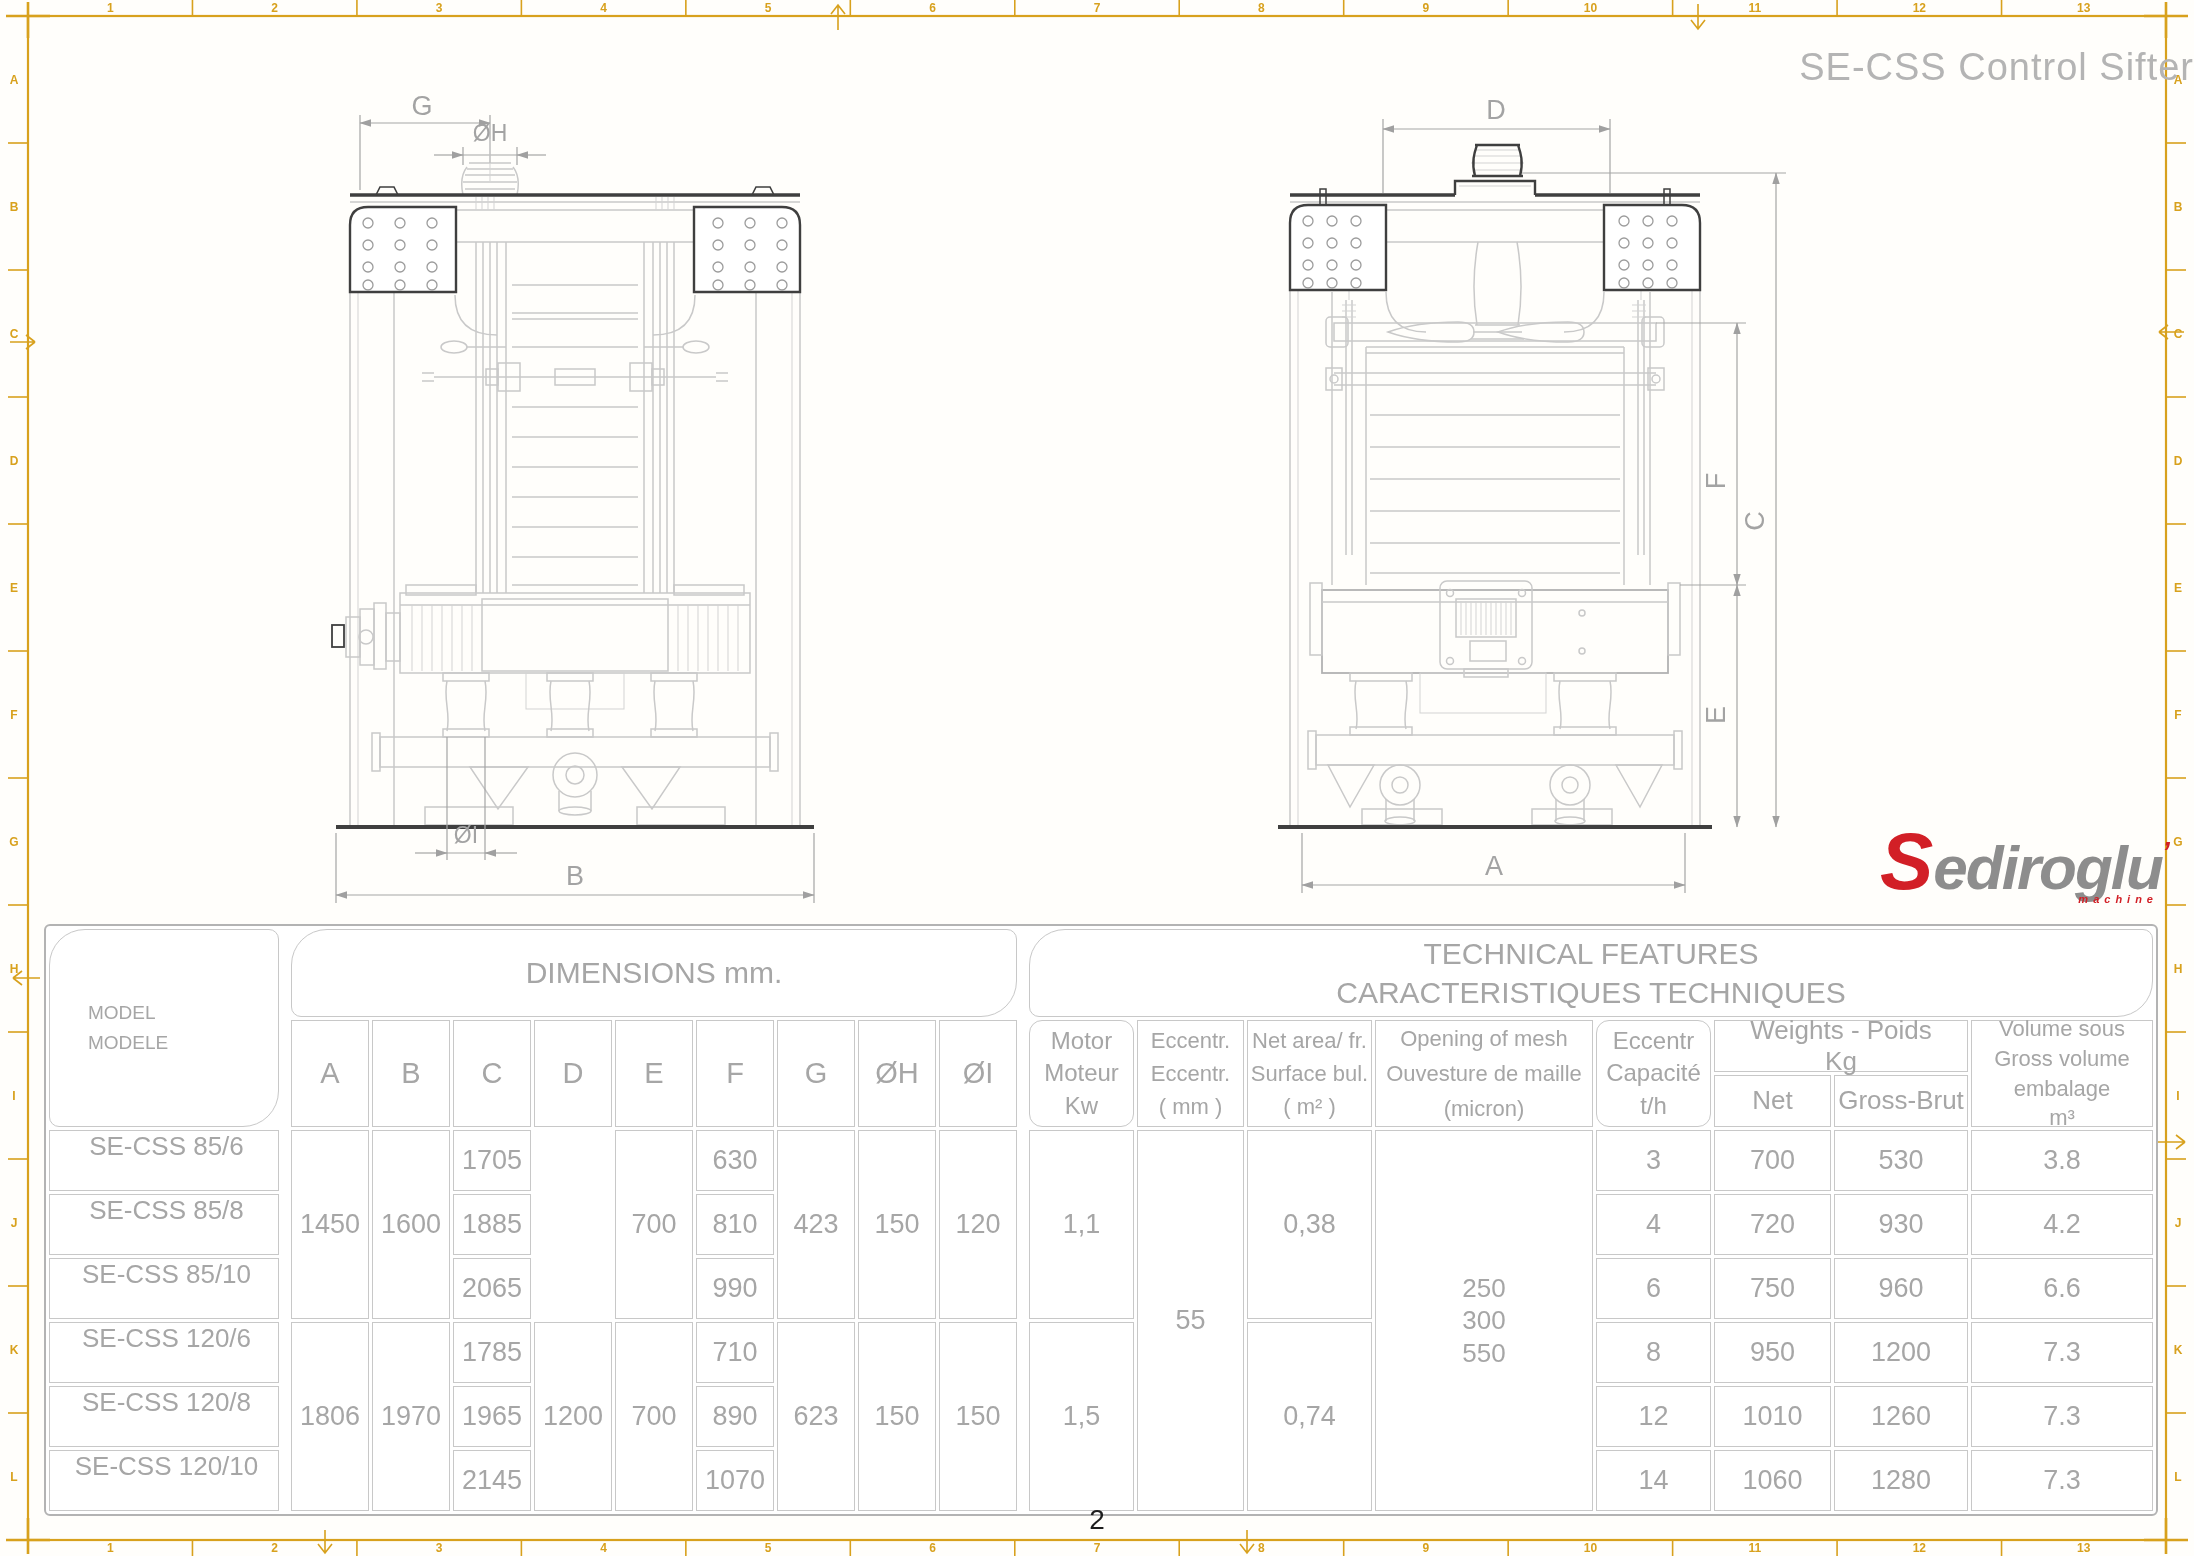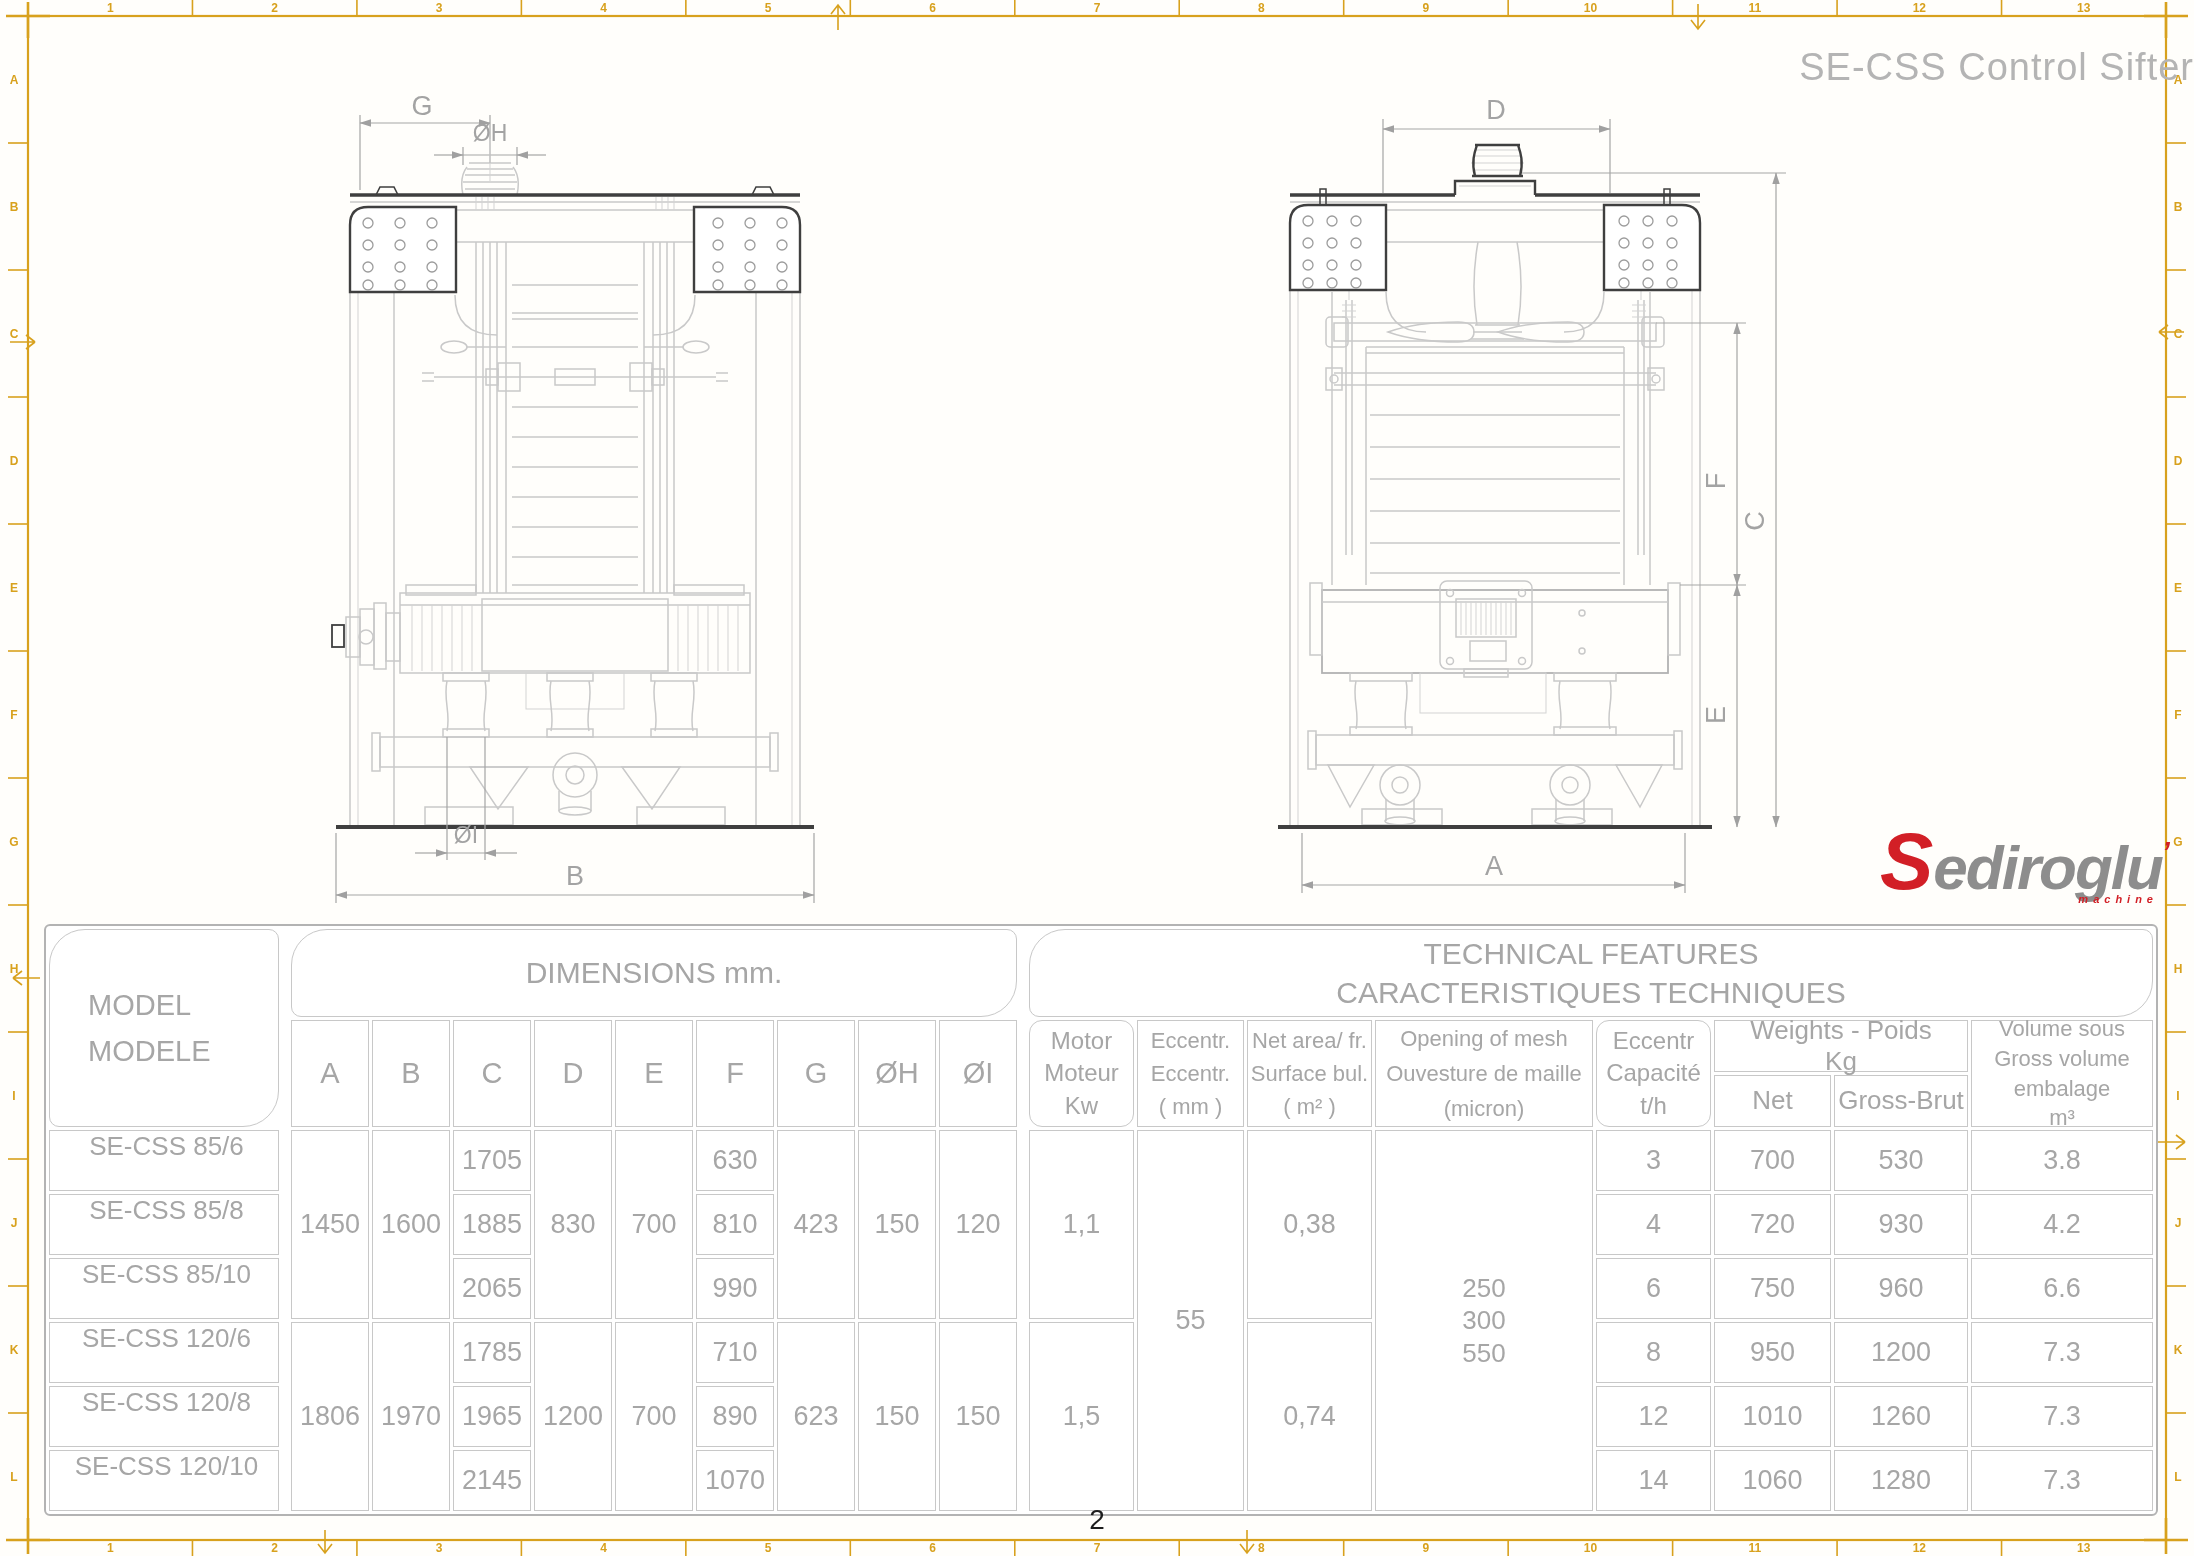--- a/index.html
+++ b/index.html
@@ -45,21 +45,21 @@
   .c{border:1.6px solid #c8c8c8;background:#fff;display:flex;flex-direction:column;
      align-items:center;justify-content:center;text-align:center;line-height:1.2;}
   .rnd{border-radius:36px 10px 36px 10px;}
   .fs-band{font-size:30px;}
   .fs-letter{font-size:29px;}
   .fs-data{font-size:27px;}
   .fs-h24{font-size:24px;border-radius:13px;}
   .fs-h22{font-size:22px;}
   .fs-h21{font-size:22px;}
   .fs-h26{font-size:26px;}
-  .model-head{align-items:flex-start;padding-left:38px;font-size:29px;line-height:1.6;justify-content:center;}
+  .model-head{align-items:flex-start;padding-left:38px;font-size:19px;line-height:1.6;justify-content:center;}
   .model-cell{align-items:flex-start;padding-left:5px;justify-content:center;font-size:26px;flex-direction:row;}
   .model-cell > span{text-align:left;}
 </style>
 </head>
 <body>
 
 <div class="sheet">
 
   <svg id="frame-svg" class="abs" style="left:0;top:0;width:2194px;height:1556px" viewBox="0 0 2194 1556">
       <rect x="28" y="16" width="2138" height="1524" fill="none" stroke="#d8a11d" stroke-width="2.2"></rect>
@@ -509,21 +509,20 @@
         </div>
       <div class="c model-cell" style="grid-column:1;grid-row:8">
           <span>SE-CSS 120/8</span>
         </div>
       <div class="c model-cell" style="grid-column:1;grid-row:9">
           <span>SE-CSS 120/10</span>
         </div>
 
       <div class="c fs-data" style="grid-column:3;grid-row:4/7">1450</div>
       <div class="c fs-data" style="grid-column:4;grid-row:4/7">1600</div>
-      <div class="c fs-data" style="grid-column:6;grid-row:4/7">830</div>
       <div class="c fs-data" style="grid-column:7;grid-row:4/7">700</div>
       <div class="c fs-data" style="grid-column:9;grid-row:4/7">423</div>
       <div class="c fs-data" style="grid-column:10;grid-row:4/7">150</div>
       <div class="c fs-data" style="grid-column:11;grid-row:4/7">120</div>
 
       <div class="c fs-data" style="grid-column:3;grid-row:7/10">1806</div>
       <div class="c fs-data" style="grid-column:4;grid-row:7/10">1970</div>
       <div class="c fs-data" style="grid-column:6;grid-row:7/10">1200</div>
       <div class="c fs-data" style="grid-column:7;grid-row:7/10">700</div>
       <div class="c fs-data" style="grid-column:9;grid-row:7/10">623</div>

